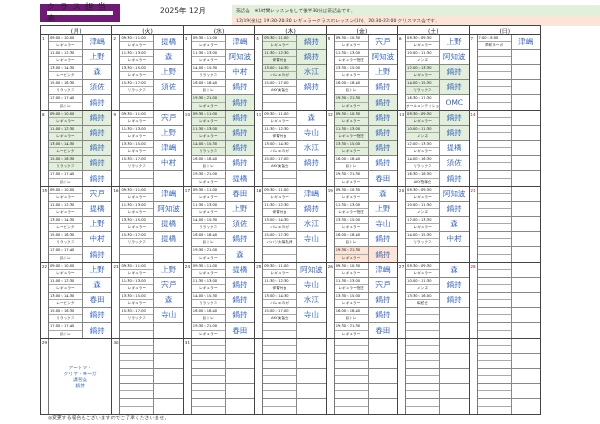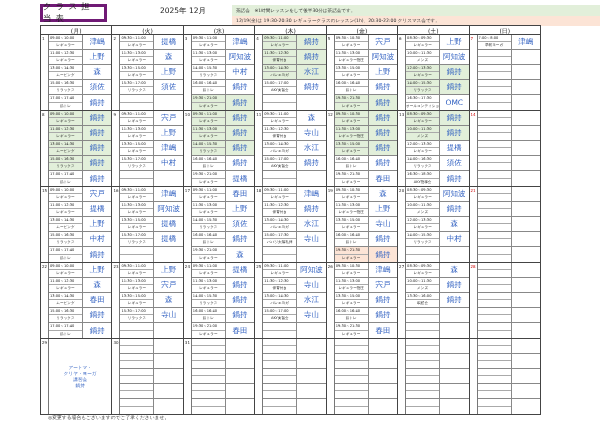--- a/index.html
+++ b/index.html
@@ -1,17 +1,17 @@
 <!DOCTYPE html>
 <html><head>
 <meta charset="utf-8">
 <style>
   * { box-sizing: border-box; margin: 0; padding: 0; }
   body { width: 600px; height: 424px; background: #fff; font-family: "DejaVu Sans", sans-serif; color: #222; position: relative; overflow: hidden; }
-  .title-box { position: absolute; left: 40px; top: 4px; width: 67px; height: 18px; border: 3px solid #701a75; font-size: 8.5px; letter-spacing: 4px; display: flex; align-items: center; justify-content: center; }
+  .title-box { position: absolute; left: 40px; top: 4px; width: 80px; height: 18px; border: 7px solid #701a75; font-size: 8.5px; letter-spacing: 4px; display: flex; align-items: center; justify-content: center; }
   .month { position: absolute; left: 160px; top: 6px; font-size: 7.5px; text-align: center; }
   .notice1 { position: absolute; left: 232px; top: 5px; width: 370px; height: 11px; background: #e2efda; font-size: 4.6px; line-height: 11px; padding-left: 4px; color: #333; }
   .notice2 { position: absolute; left: 232px; top: 16px; width: 370px; height: 10px; background: #fce4d6; font-size: 4.6px; line-height: 10px; padding-left: 4px; color: #333; }
   .cal { position: absolute; left: 40px; top: 25px; width: 501px; border: 1px solid #444; }
   .head-row { display: flex; height: 9px; border-bottom: 1px solid #444; }
   .head-cell { flex: 1; font-size: 6px; text-align: center; line-height: 9px; border-right: 1px solid #444; }
   .head-cell:last-child { border-right: none; }
   .week { display: flex; border-bottom: 1.5px solid #444; }
   .week:last-child { border-bottom: none; }
   .day { flex: 1; border-right: 1px solid #444; display: flex; position: relative; }

